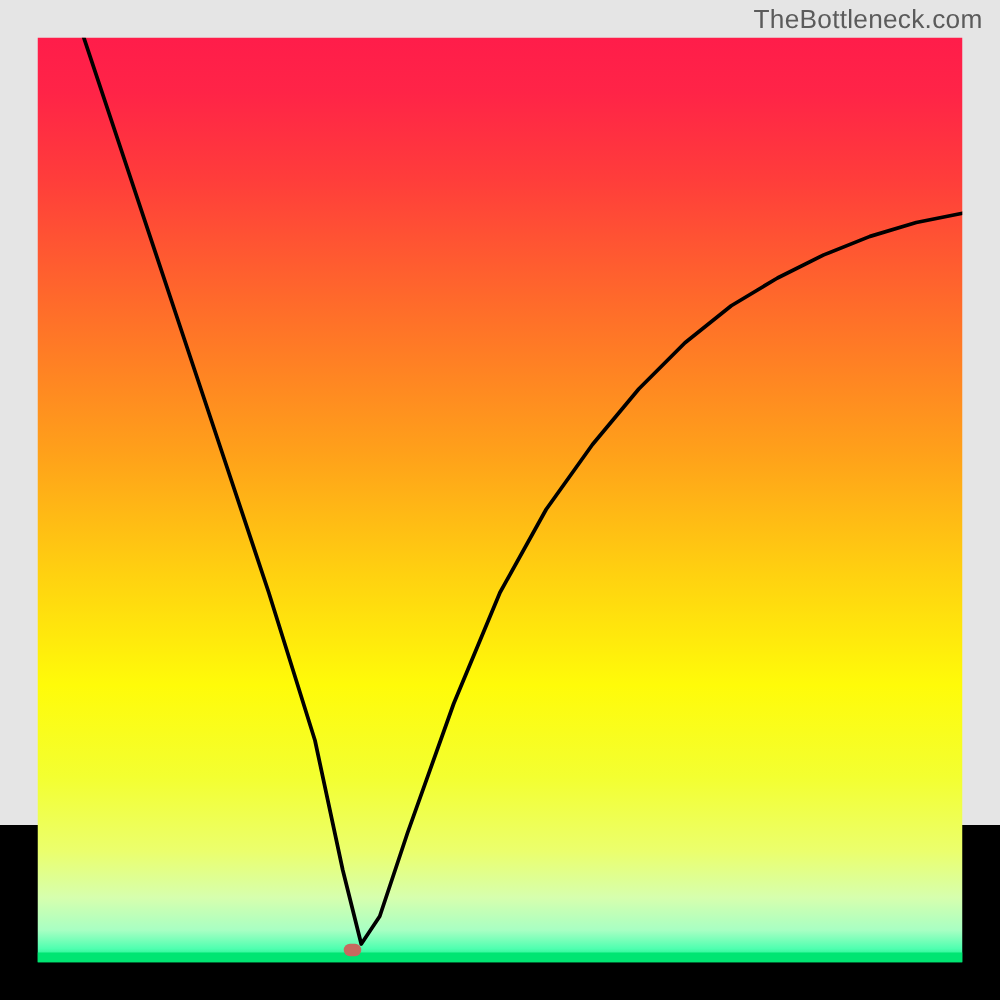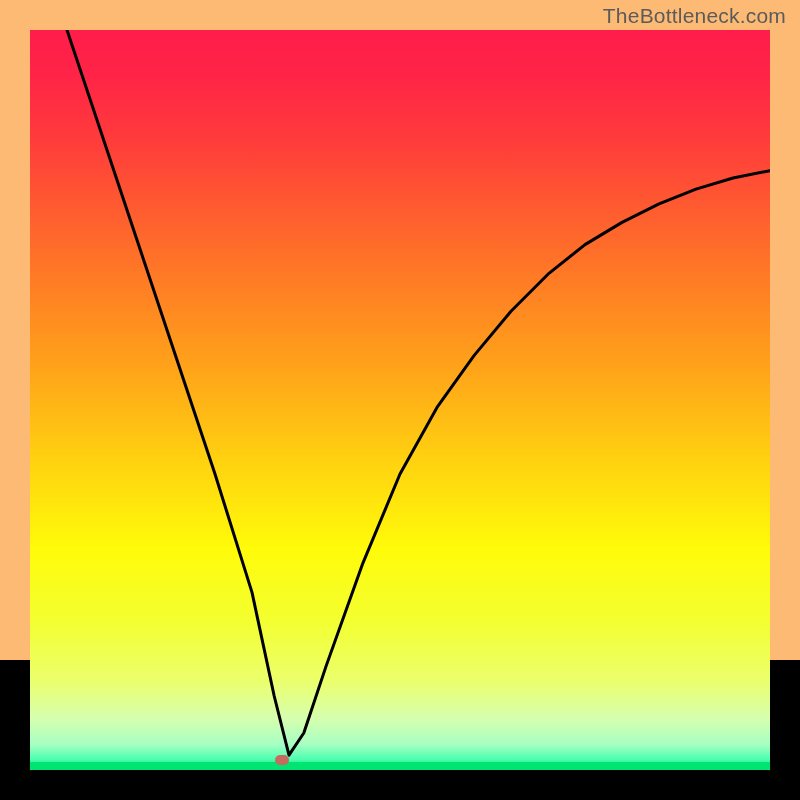--- a/index.html
+++ b/index.html
@@ -1,20 +1,20 @@
 <!DOCTYPE html>
 <html><head>
 <meta charset="utf-8">
 <style>
   * { margin: 0; padding: 0; box-sizing: border-box; }
   html, body { width: 800px; height: 800px; overflow: hidden; background: #000; }
   .outer {
     width: 800px;
     height: 660px;
-    background: #fdba74;
+    background: #e5e5e5;
     position: relative;
   }
   .plot-area {
     position: absolute;
     overflow: hidden;
   }
   .gradient-bg {
     position: absolute;
     inset: 0;
   }

